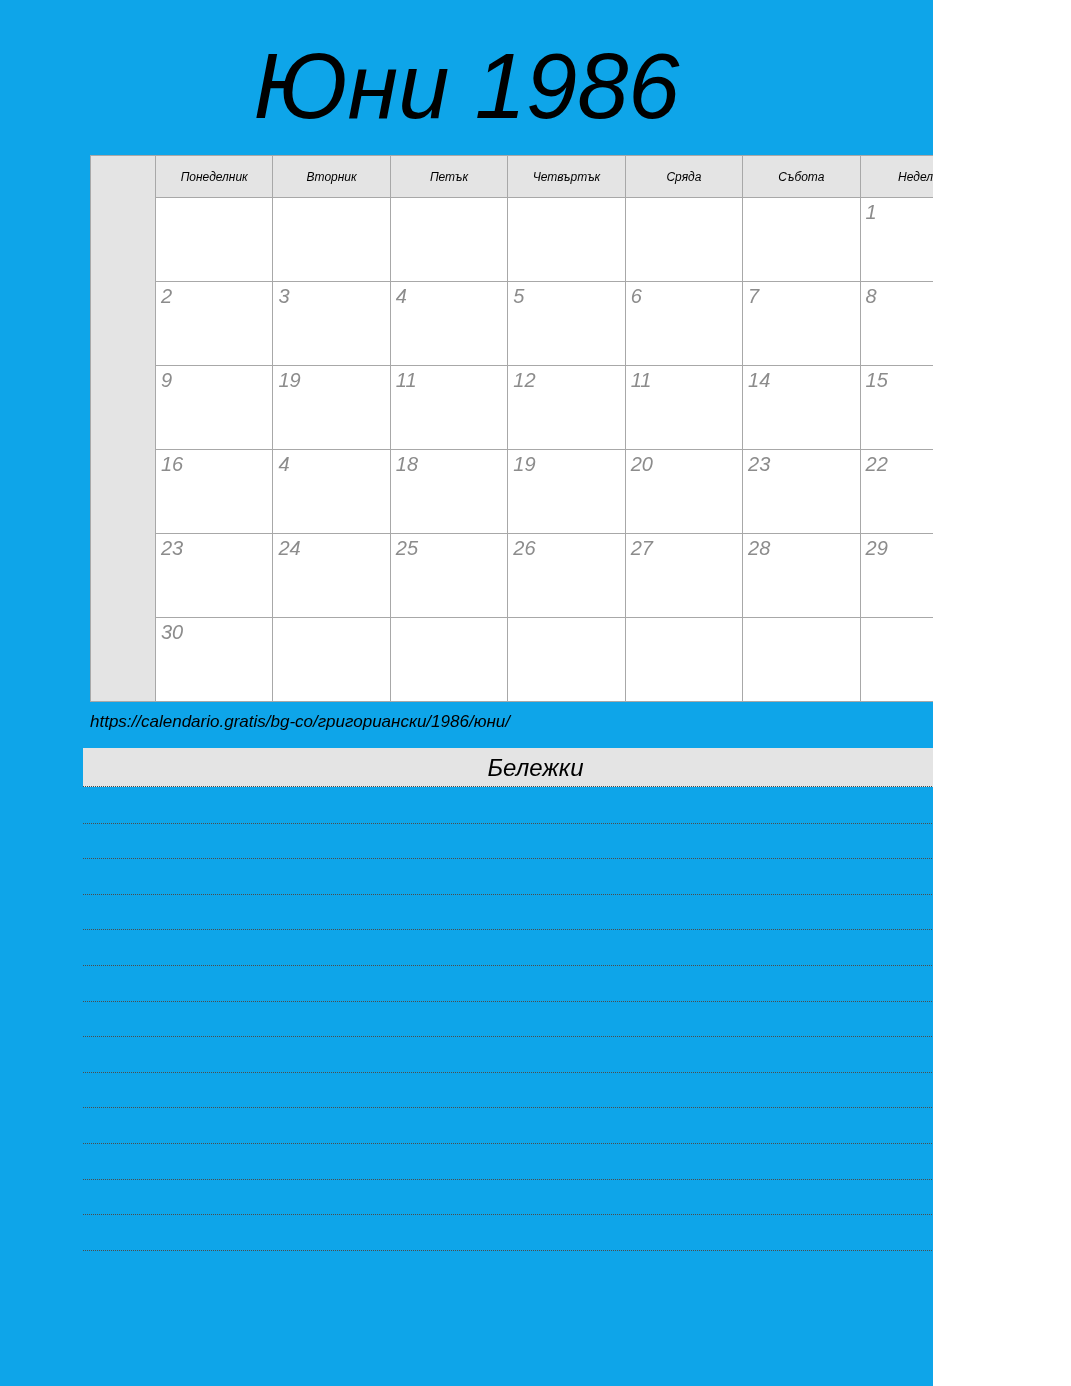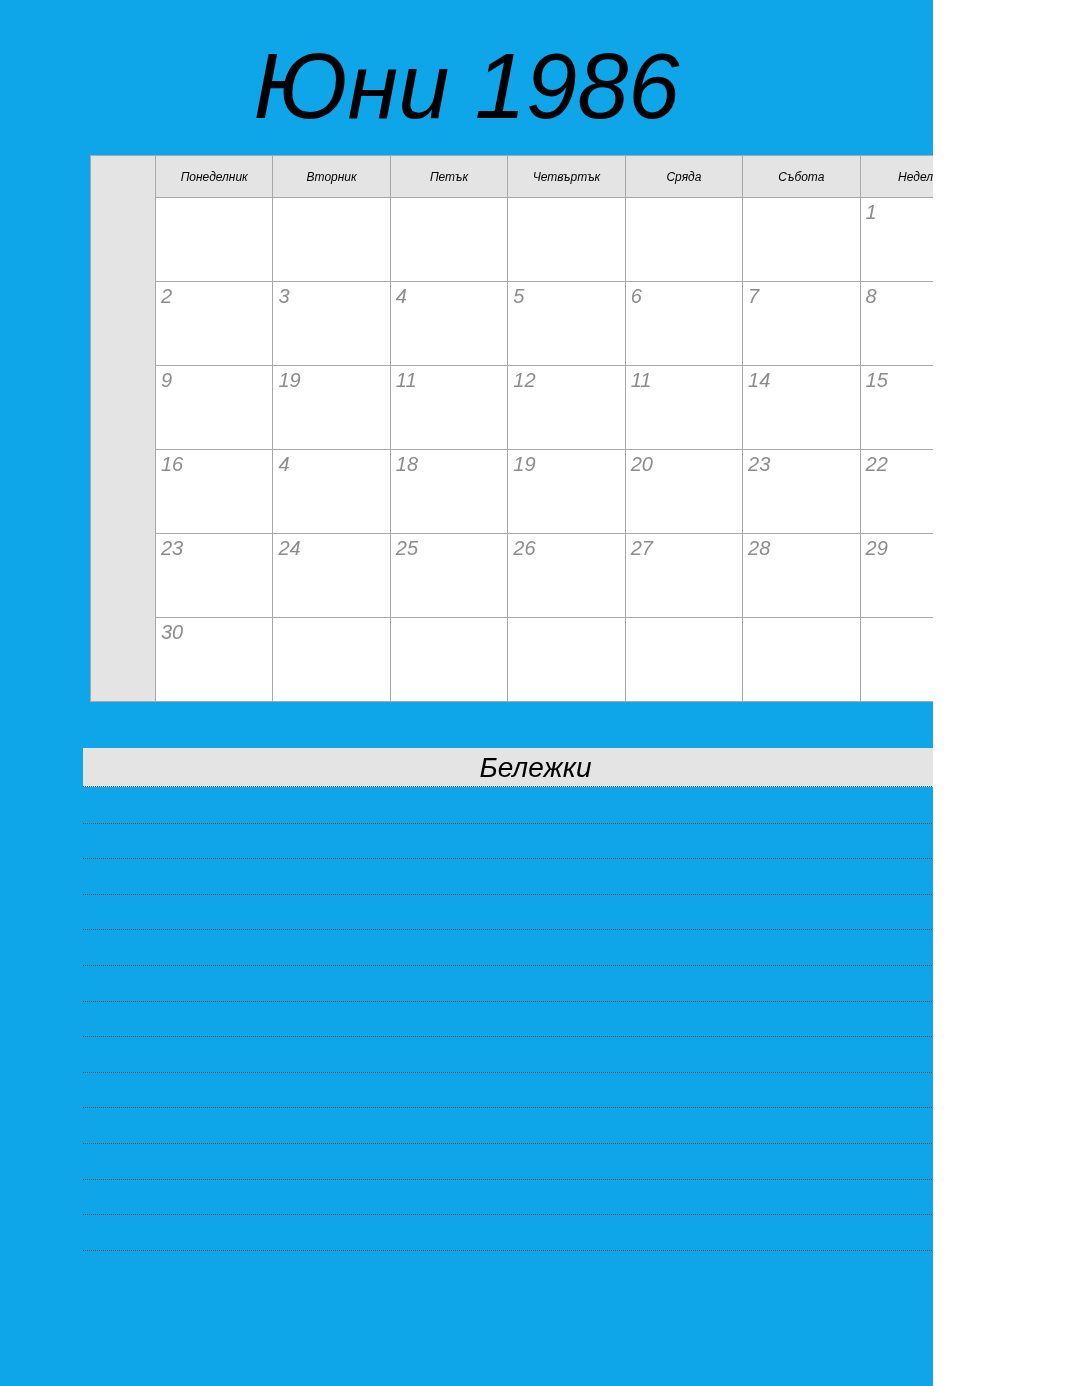--- a/index.html
+++ b/index.html
@@ -79,21 +79,21 @@
 
   .notes-header {
     position: absolute;
     top: 748px;
     left: 83px;
     width: 905px;
     height: 39px;
     background: var(--notes-bar-bg, #e4e4e4);
     border-bottom: 1px dotted var(--rule, #4c4c4c);
     text-align: center;
-    font-size: 28px;
+    font-size: 24px;
     line-height: 39px;
     color: #000000;
   }
 
   .notes-lines {
     position: absolute;
     top: 788px;
     left: 83px;
     width: 905px;
   }
@@ -183,20 +183,21 @@
         <td class="day"></td>
         <td class="day"></td>
         <td class="day"></td>
         <td class="day"></td>
         <td class="day"></td>
       </tr>
     </tbody>
       </table>
   </div>
 
+  <div class="source-url">https://calendario.gratis/bg-co/григориански/1986/юни/</div>
 
   <div class="notes-header">Бележки</div>
 
   <div class="notes-lines">
       <div class="rule-line"></div>
       <div class="rule-line"></div>
       <div class="rule-line"></div>
       <div class="rule-line"></div>
       <div class="rule-line"></div>
       <div class="rule-line"></div>

